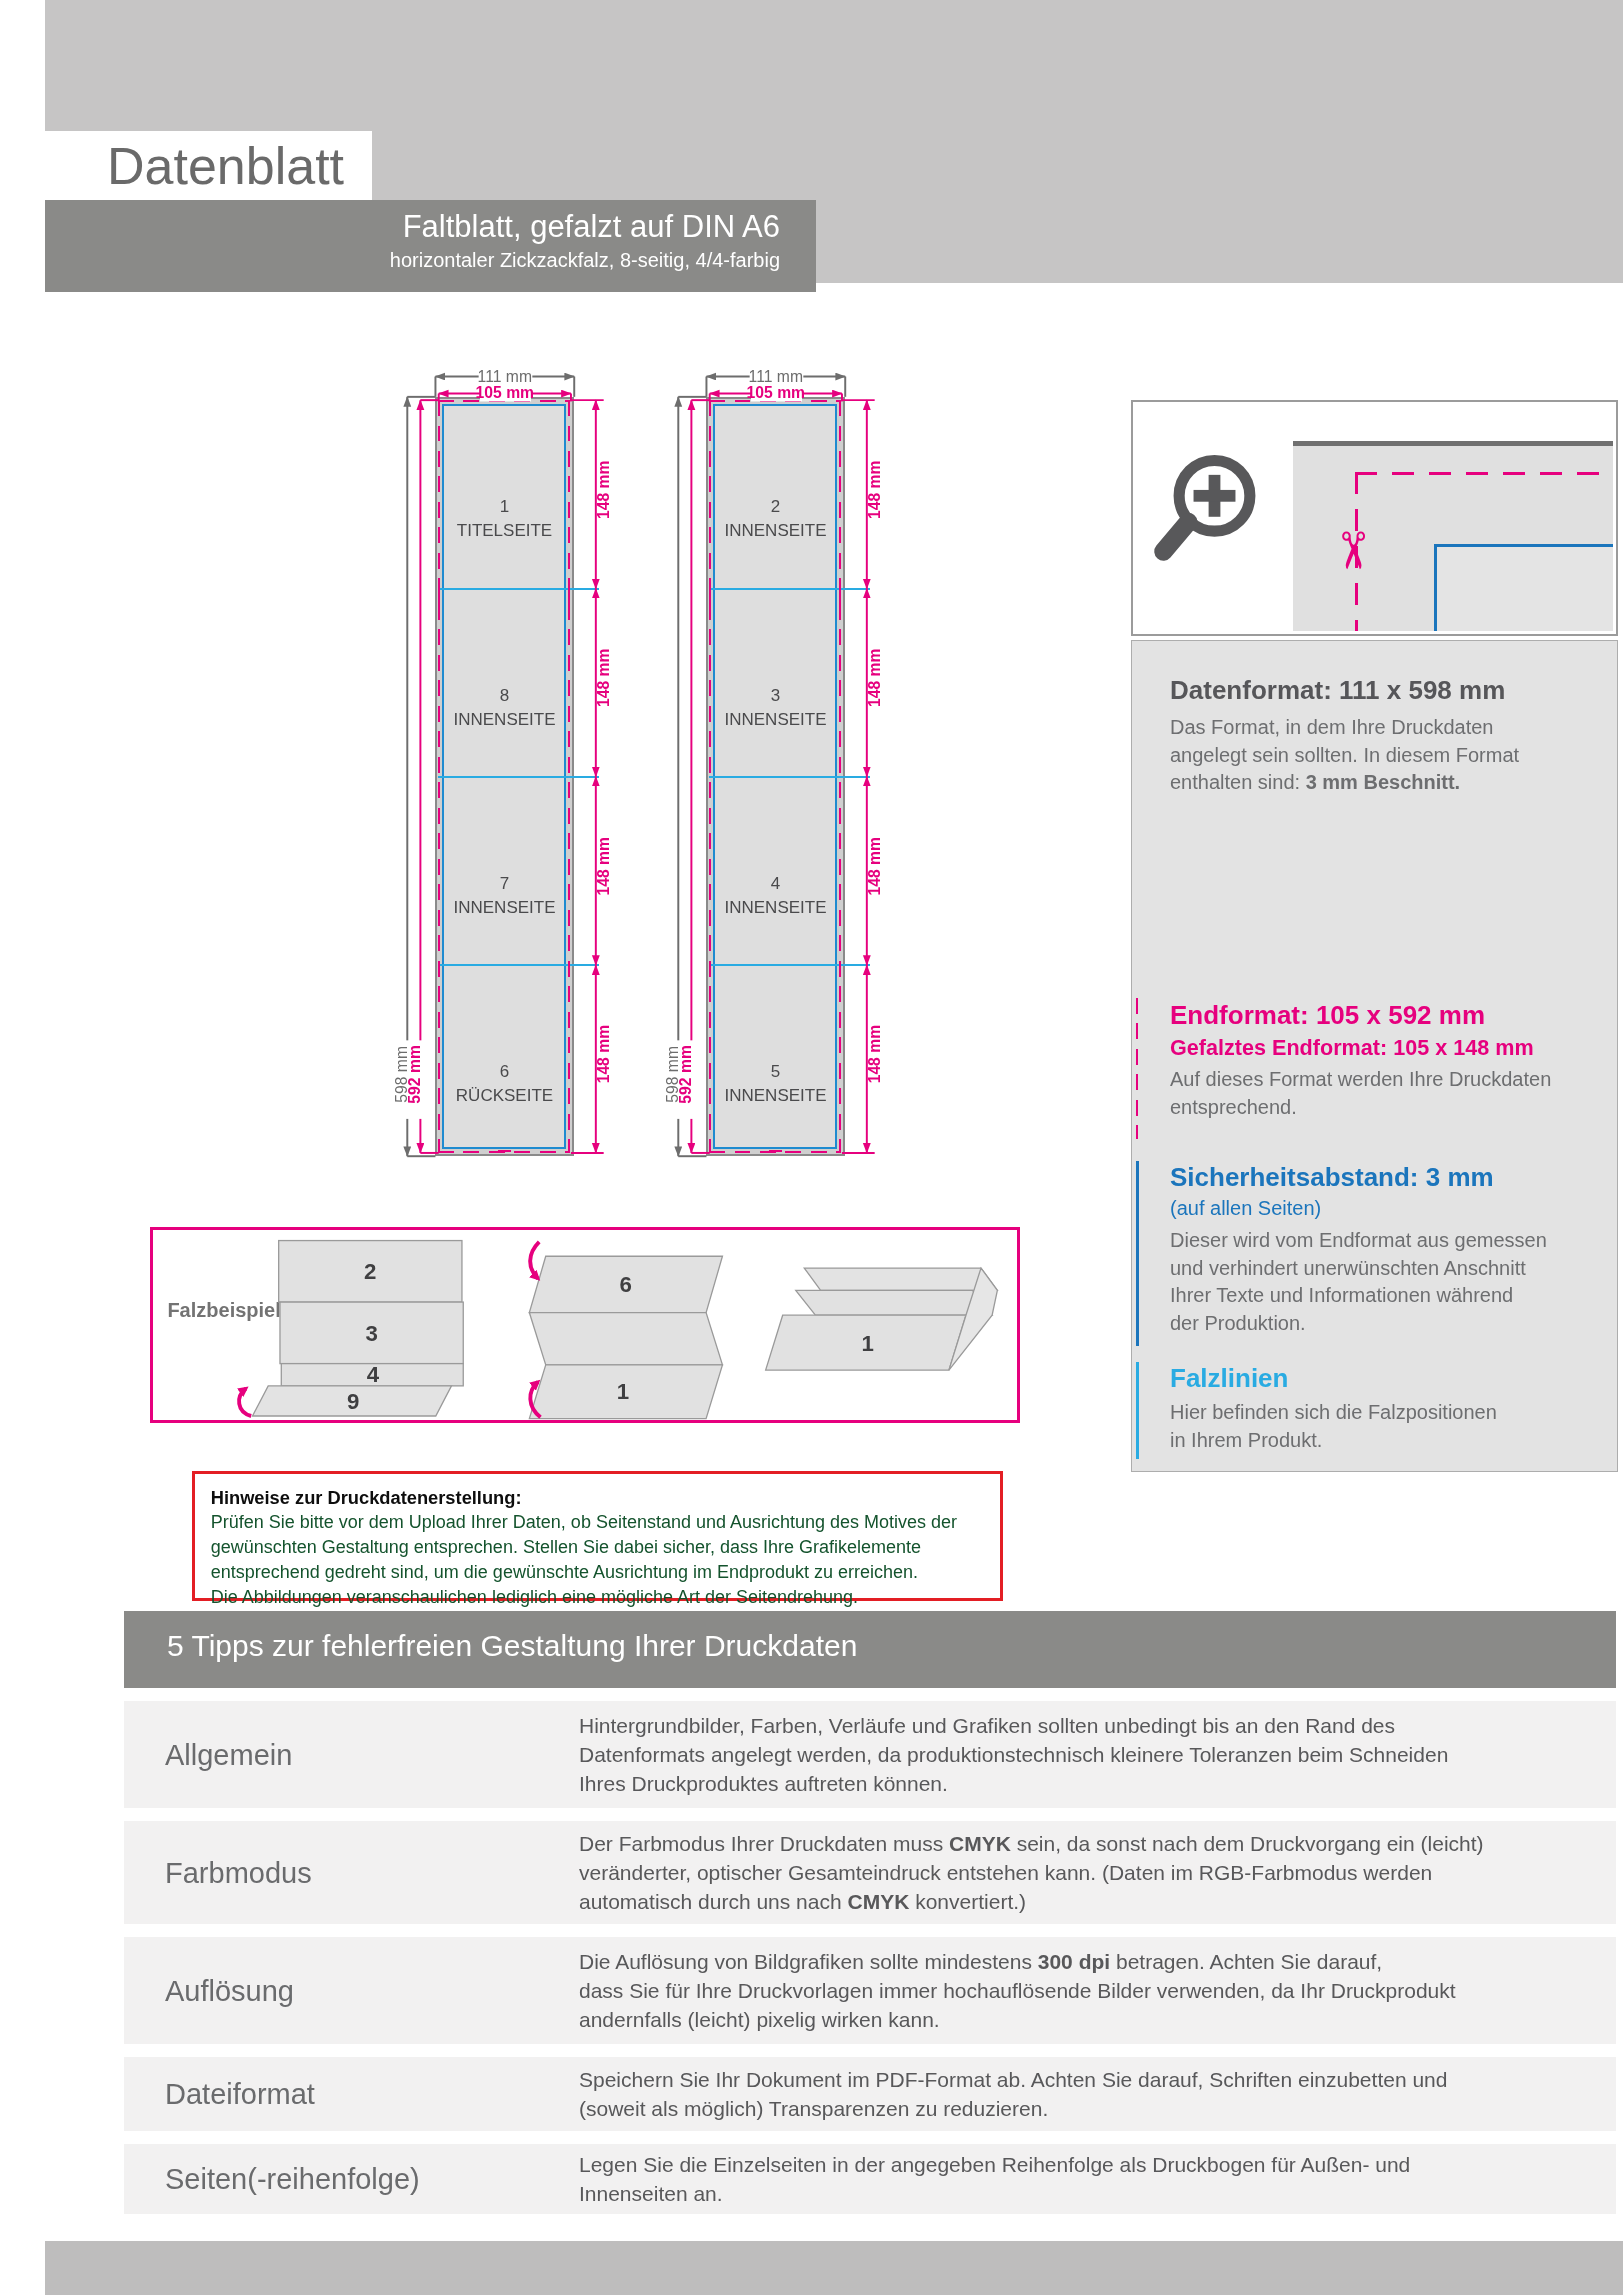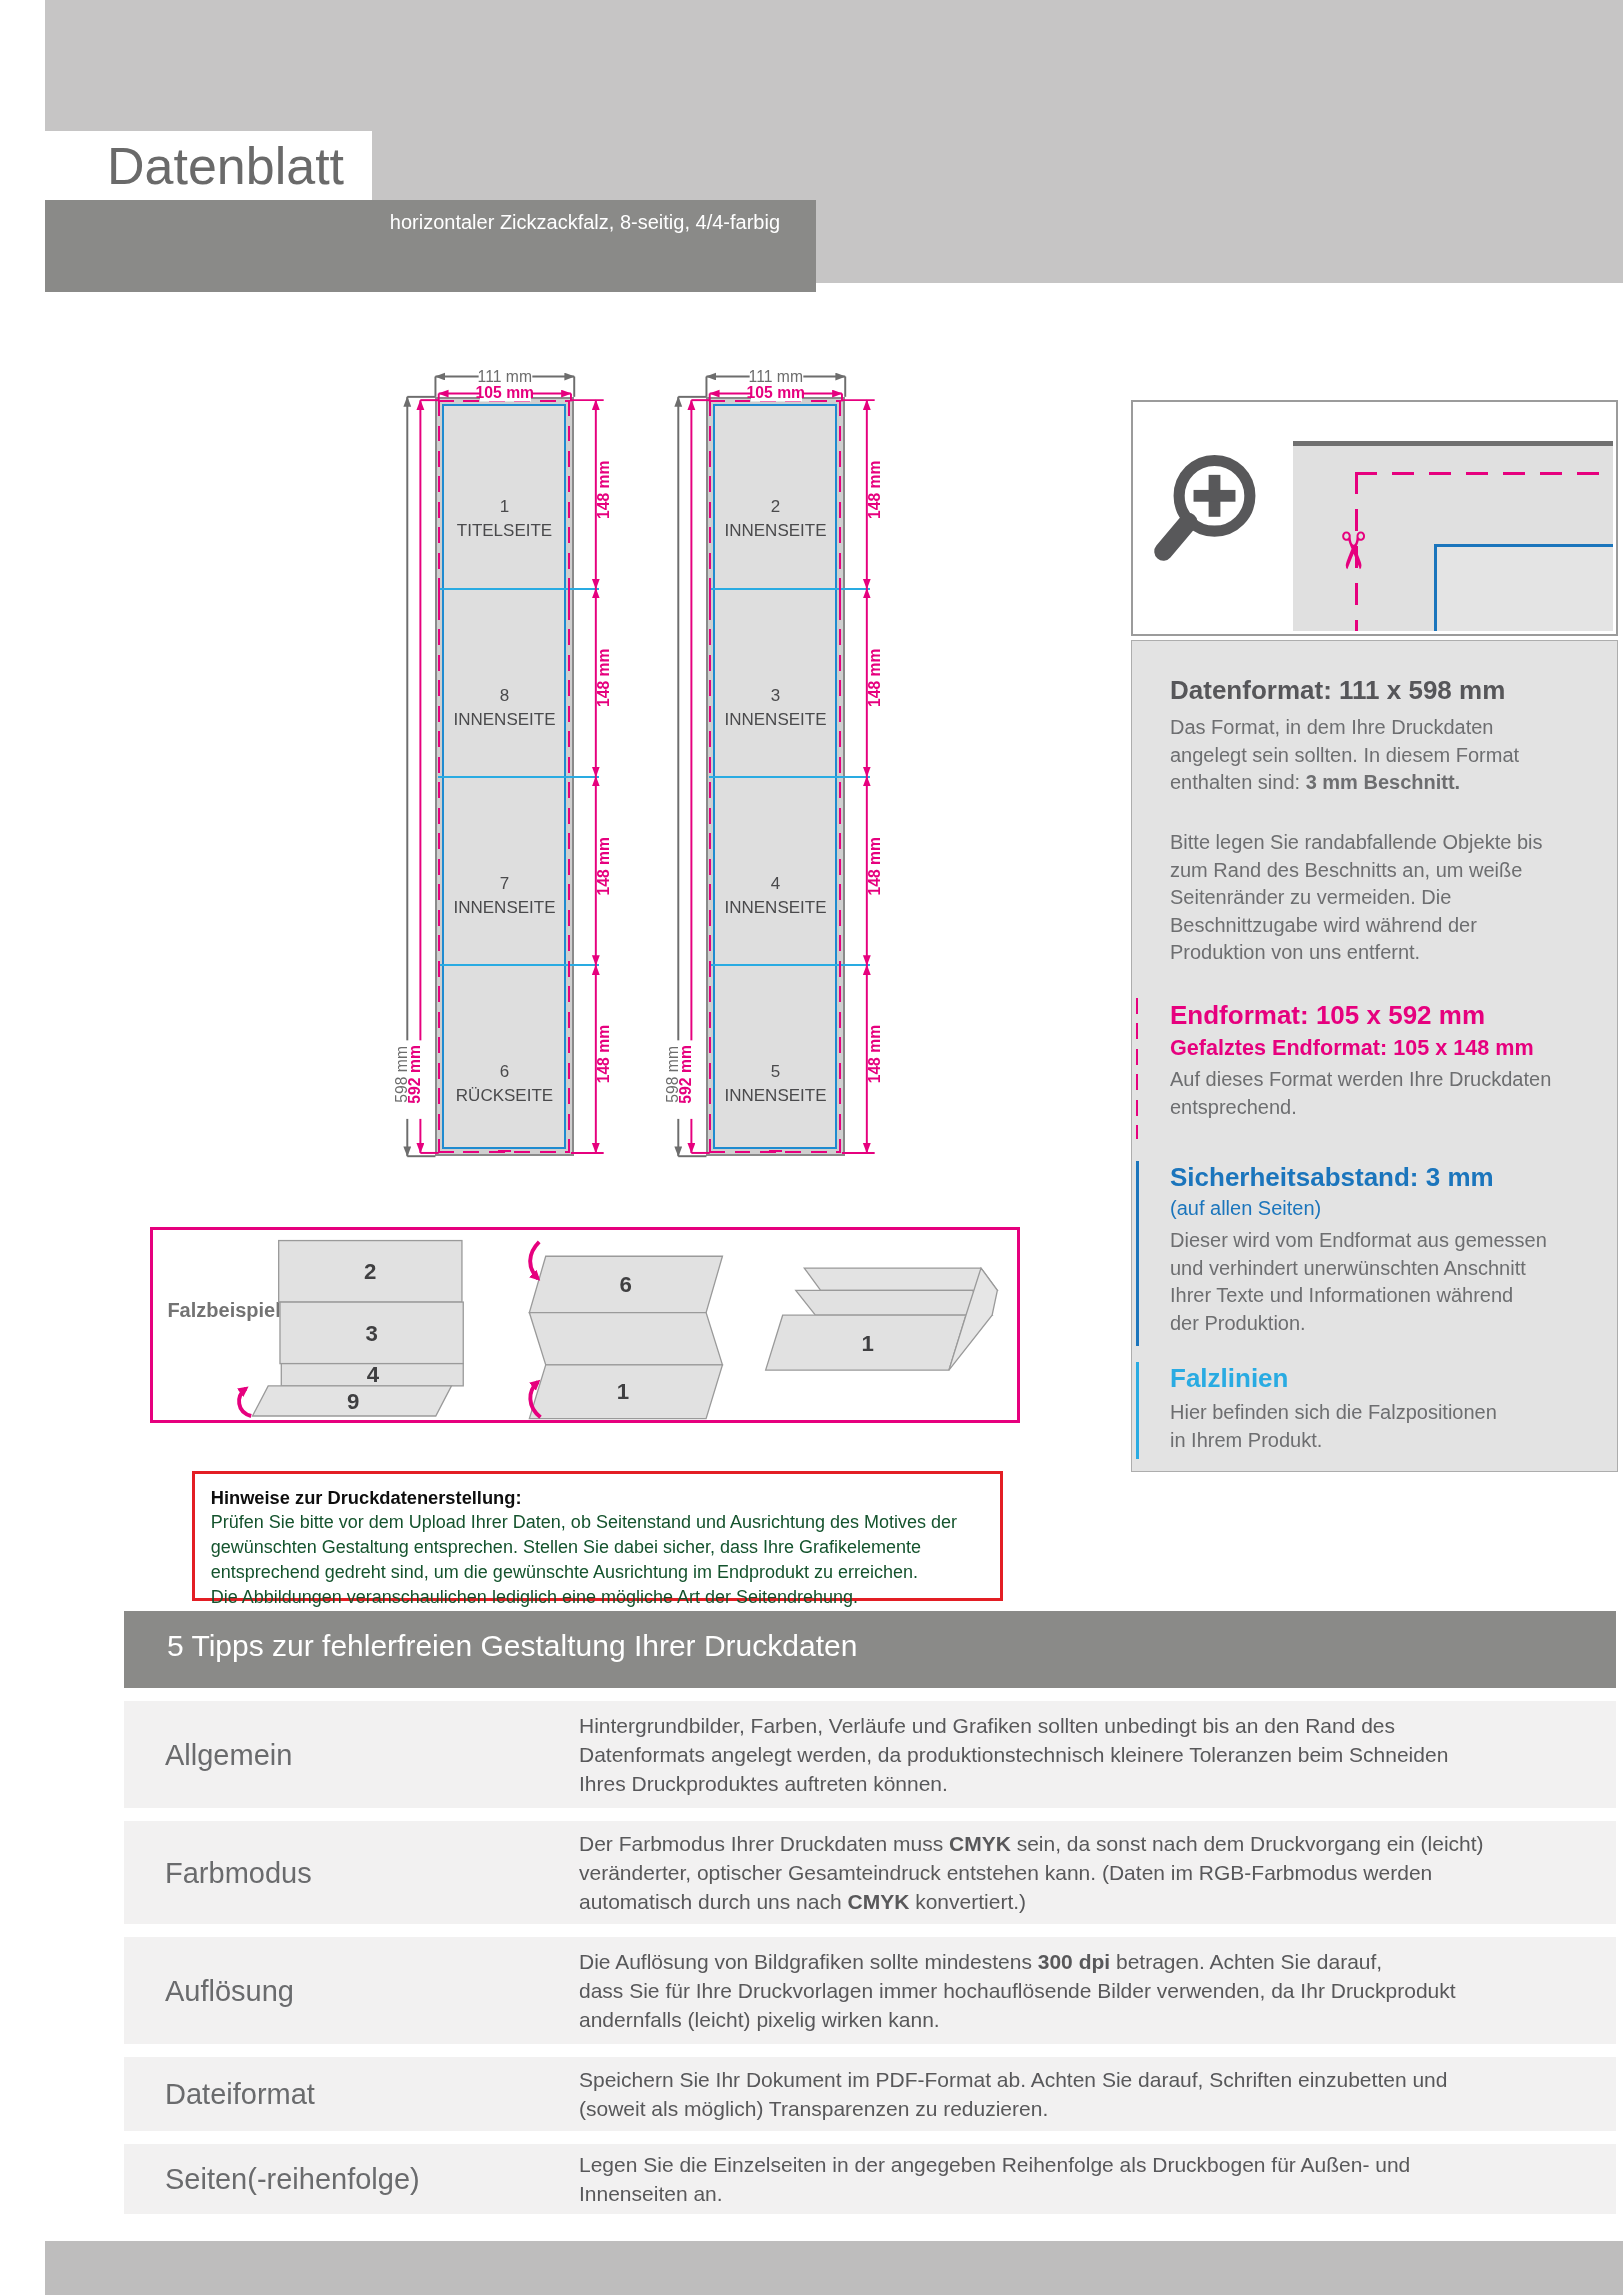--- a/index.html
+++ b/index.html
@@ -89,20 +89,21 @@
         <path d="M0,0 L16,8 L0,16 Z" fill="#e6007e"></path>
       </marker>
     </defs>
   </svg>
 
   <div class="abs top-band"></div>
   <div class="abs title-box">
     <span>Datenblatt</span>
   </div>
   <div class="abs header-bar">
+    <div class="t1">Faltblatt, gefalzt auf DIN A6</div>
     <div class="t2">horizontaler Zickzackfalz, 8-seitig, 4/4-farbig</div>
   </div>
 
   <div class="abs col-outer" style="left:390px;top:397px"></div>
   <div class="abs col-safe" style="left:397px;top:404px"></div>
   <div class="abs fold-line" style="left:393px;top:588px;width:161px"></div>
   <div class="abs fold-line" style="left:393px;top:776px;width:161px"></div>
   <div class="abs fold-line" style="left:393px;top:964px;width:161px"></div>
   <div class="abs dash-h" style="left:393px;top:400px;width:132px"></div>
   <div class="abs dash-h" style="left:393px;top:1151px;width:132px"></div>
@@ -242,21 +243,20 @@
       <div class="blue-corner"></div>
       <span class="scissors">✂</span>
     </div>
   </div>
 
   <div class="abs info-box">
     <div class="sec" style="top:34px">
       <div class="info-h">Datenformat: 111 x 598 mm</div>
     </div>
     <div class="sec info-p" style="top:73px"><span>Das Format, in dem Ihre Druckdaten</span><br><span>angelegt sein sollten. In diesem Format</span><br><span>enthalten sind: </span><span class="b">3 mm Beschnitt.</span></div>
-    <div class="sec info-p" style="top:188px"><span>Bitte legen Sie randabfallende Objekte bis</span><br><span>zum Rand des Beschnitts an, um weiße</span><br><span>Seitenränder zu vermeiden. Die</span><br><span>Beschnittzugabe wird während der</span><br><span>Produktion von uns entfernt.</span></div>
 
     <div class="abs accent dash-v" style="top:357px;height:141px"></div>
     <div class="sec mag-h" style="top:359px">Endformat: 105 x 592 mm</div>
     <div class="sec mag-h2" style="top:394px">Gefalztes Endformat: 105 x 148 mm</div>
     <div class="sec info-p" style="top:425px"><span>Auf dieses Format werden Ihre Druckdaten</span><br><span>entsprechend.</span></div>
 
     <div class="abs accent accent-blue" style="top:520px;height:185px"></div>
     <div class="sec blue-h" style="top:521px">Sicherheitsabstand: 3 mm</div>
     <div class="sec blue-sub" style="top:556px">(auf allen Seiten)</div>
     <div class="sec info-p" style="top:586px"><span>Dieser wird vom Endformat aus gemessen</span><br><span>und verhindert unerwünschten Anschnitt</span><br><span>Ihrer Texte und Informationen während</span><br><span>der Produktion.</span></div>

